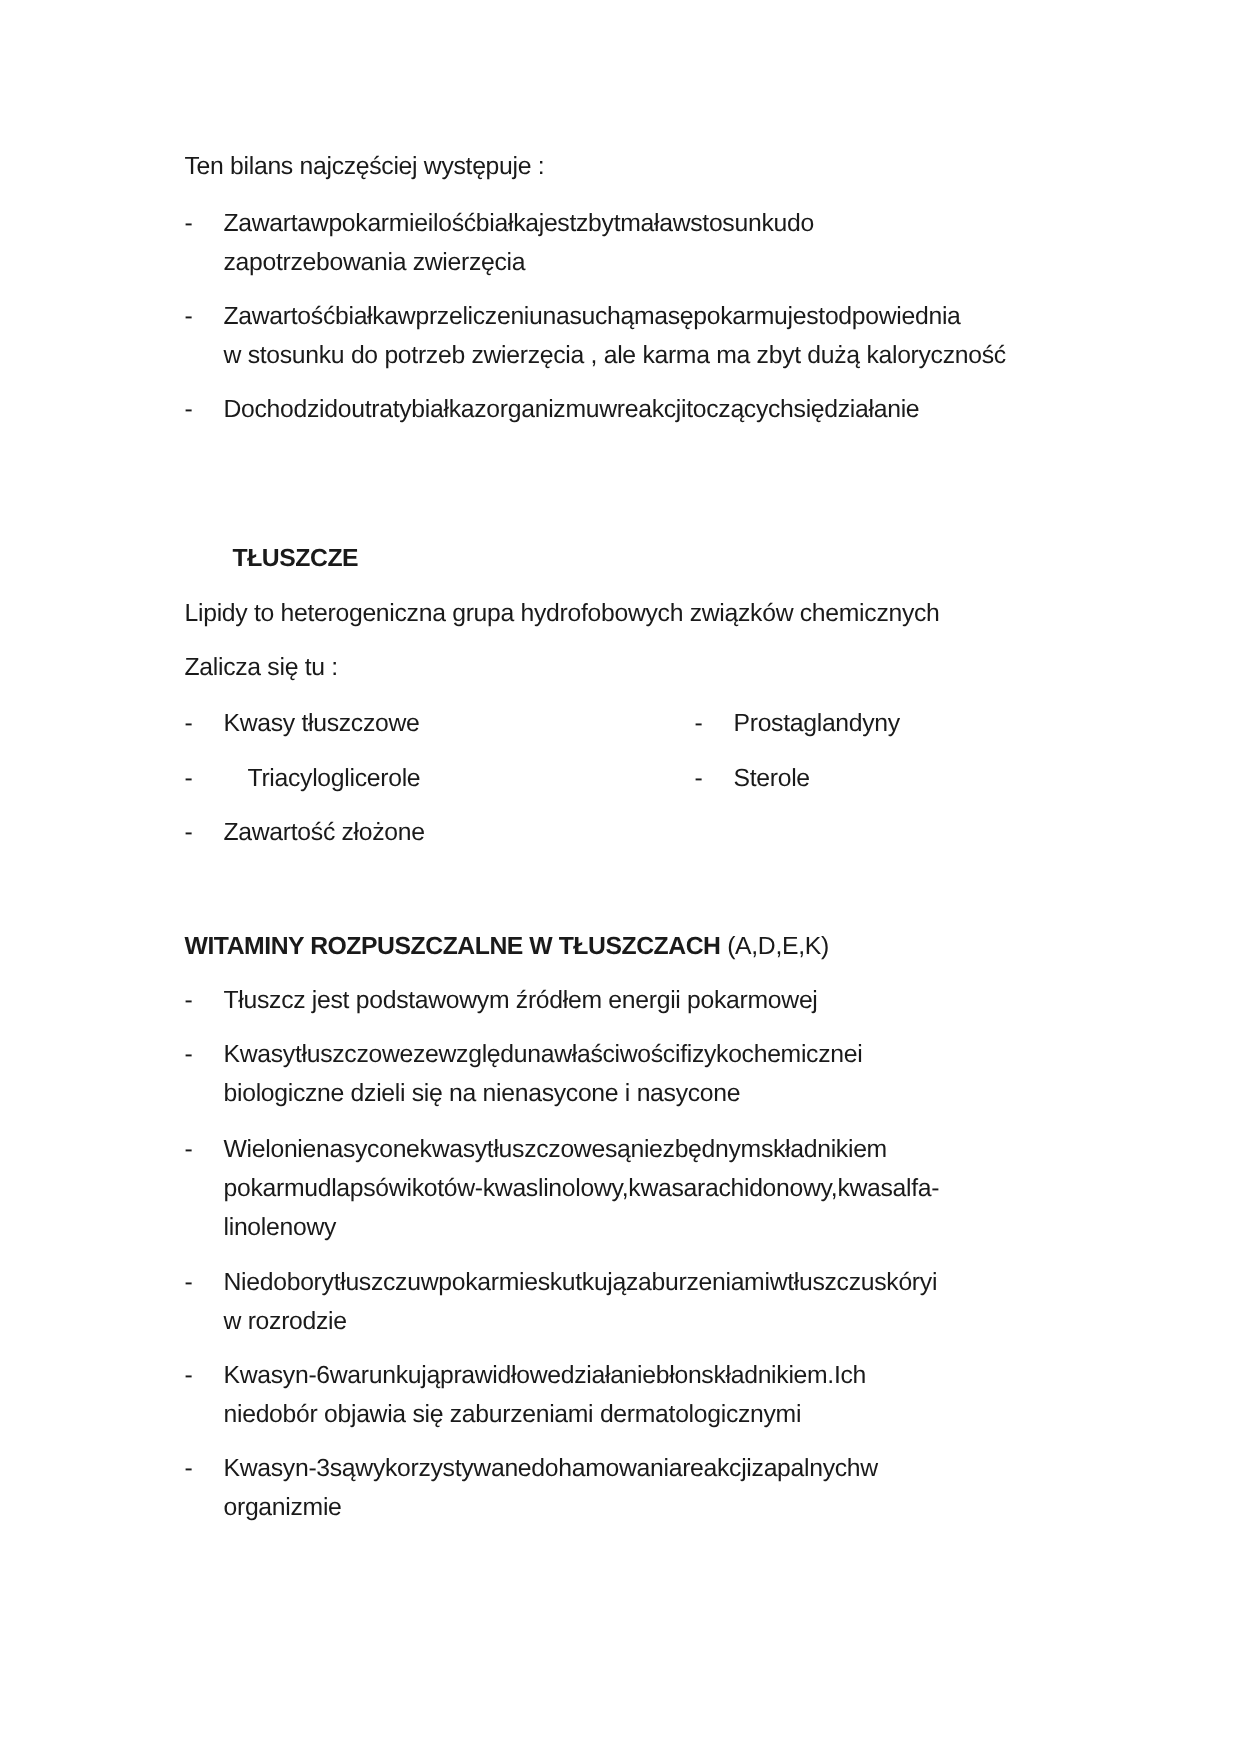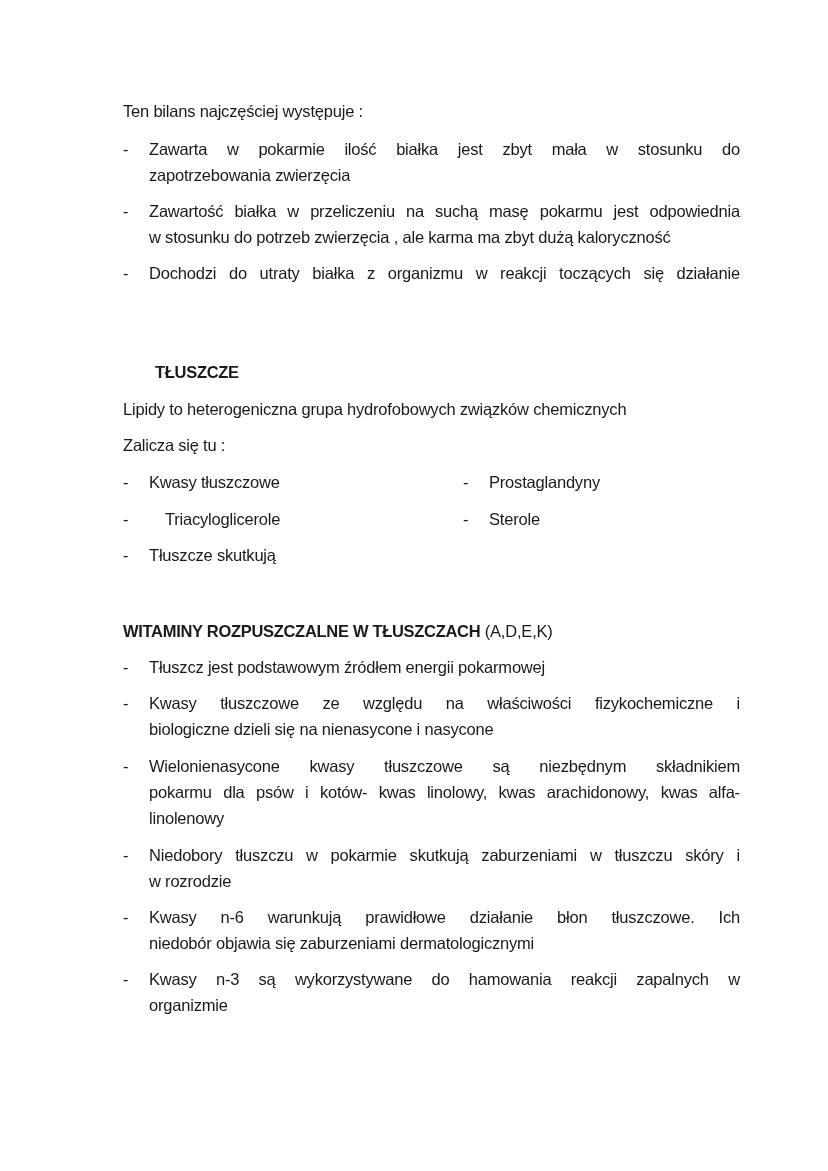--- a/index.html
+++ b/index.html
@@ -52,21 +52,20 @@
       display: block;
       text-align: justify;
       text-align-last: justify;
       white-space: nowrap;
     }
     .jline.last {
       text-align-last: left;
     }
     .jrow {
       display: flex;
-      justify-content: space-between;
       width: 591px;
       white-space: nowrap;
     }
   </style>
 </head>
 <body>
 
 <div class="page">
 
   <div class="line" style="top:98px;">Ten bilans najczęściej występuje :</div>
@@ -136,21 +135,21 @@
   <div class="bullet" style="top:469px; width:300px;">
     <span class="dash">-</span>
     <span class="text nojust" style="width:270px;">Kwasy tłuszczowe</span>
   </div>
   <div class="bullet" style="top:506px; width:300px;">
     <span class="dash">-</span>
     <span class="text nojust" style="width:270px;margin-left:16px;">Triacyloglicerole</span>
   </div>
   <div class="bullet" style="top:542px; width:300px;">
     <span class="dash">-</span>
-    <span class="text nojust" style="width:270px;">Tłuszcze skutkują</span>
+    <span class="text nojust" style="width:270px;">Zawartość złożone</span>
   </div>
 
   <div class="bullet" style="top:469px; left:463px; width:270px;">
     <span class="dash">-</span>
     <span class="text nojust" style="width:240px;">Prostaglandyny</span>
   </div>
   <div class="bullet" style="top:506px; left:463px; width:270px;">
     <span class="dash">-</span>
     <span class="text nojust" style="width:240px;">Sterole</span>
   </div>
@@ -234,21 +233,21 @@
   <div class="bullet" style="top:904px;">
     <span class="dash">-</span>
     <div class="text">
       <span class="jline jrow">
           <span>Kwasy</span>
           <span>n-6</span>
           <span>warunkują</span>
           <span>prawidłowe</span>
           <span>działanie</span>
           <span>błon</span>
-          <span>tłuszczowe.</span>
+          <span>składnikiem.</span>
           <span>Ich</span>
         </span>
       <span class="jline last">niedobór objawia się zaburzeniami dermatologicznymi</span>
     </div>
   </div>
 
   <div class="bullet" style="top:966px;">
     <span class="dash">-</span>
     <div class="text">
       <span class="jline jrow">

